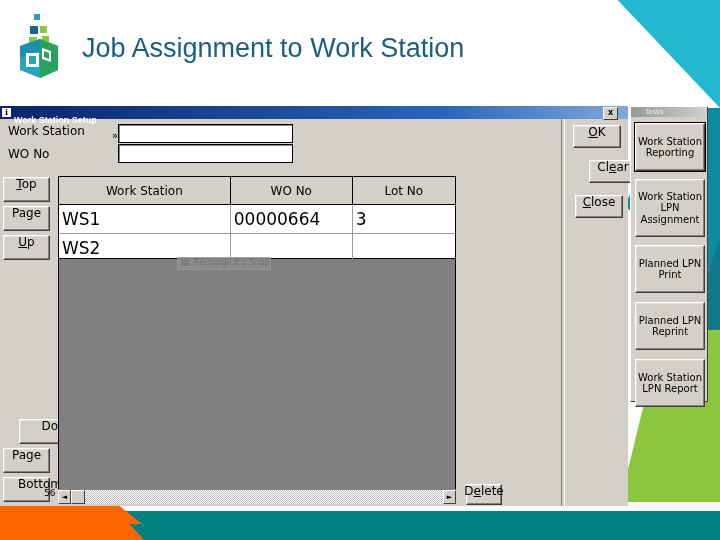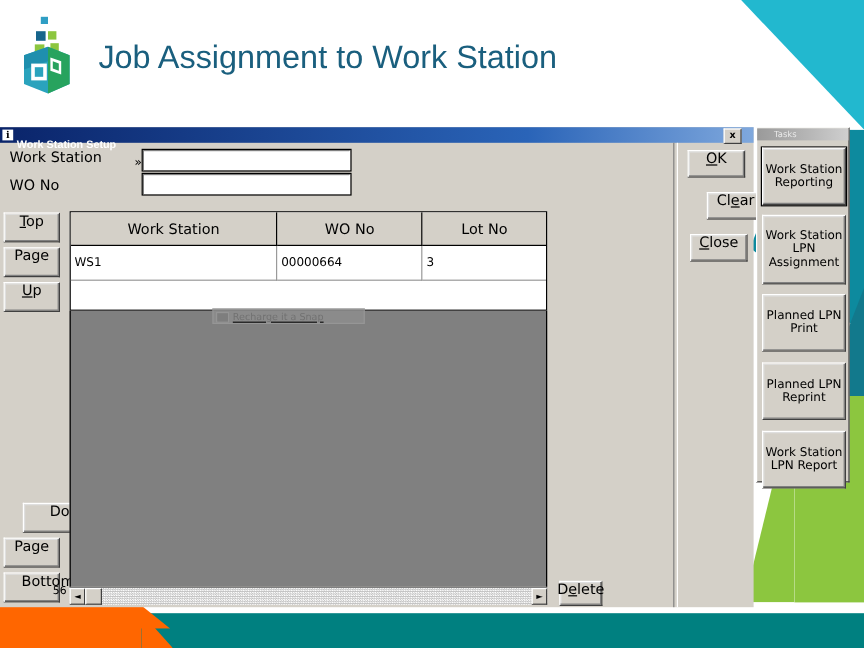--- a/index.html
+++ b/index.html
@@ -213,45 +213,44 @@
     color:#000;
     font-size: 12px;
   }
   #grid th:last-child { border-right: none; }
   #grid td {
     border-right: 1px solid #9a9a9a;
     border-bottom: 1px solid #9a9a9a;
     height: 26px;
     padding-left: 3px;
     color: #000;
-    font-size: 10px;
+    font-size: 17px;
     vertical-align: middle;
   }
   #grid td:last-child { border-right: none; }
 
   
   #grid-body {
     position:absolute;
     left: 58px; top: 153px;
     width: 398px; height: 230px;
     background: #808080;
     border-left:1px solid #000; border-right:1px solid #000;
     box-sizing:border-box;
   }
   
   #ghost-bar {
     position:absolute;
     left: 177px; top: 151px;
-    width: 127px; height: 13px;
+    width: 94px; height: 13px;
     background: #8e8e8e;
     border: 1px solid #9a9a9a;
-    display:flex; align-items:flex-end;
+    display:flex; align-items:flex-start;
     box-sizing:border-box;
     opacity: 0.85;
-    text-decoration: underline;
   }
   #ghost-bar-icon {
     width: 11px; height: 9px;
     margin: 0 3px 0 2px;
     background: #7e7e7e;
     border: 1px solid #999;
     box-sizing:border-box;
   }
   #ghost-bar-label {
     font-size: 8px;
@@ -418,20 +417,25 @@
           <th style="width:120px;">WO No</th>
           <th style="width:103px;">Lot No</th>
         </tr>
       </thead>
       <tbody>
         <tr>
           <td>WS1</td>
           <td>00000664</td>
           <td>3</td>
         </tr>
+        <tr>
+          <td>WS2</td>
+          <td></td>
+          <td></td>
+        </tr>
       </tbody>
     </table>
   </div>
 
   <div id="grid-body"></div>
 
   <div id="ghost-bar">
     <div id="ghost-bar-icon"></div>
     <div id="ghost-bar-label">Recharge it a Snap</div>
   </div>

